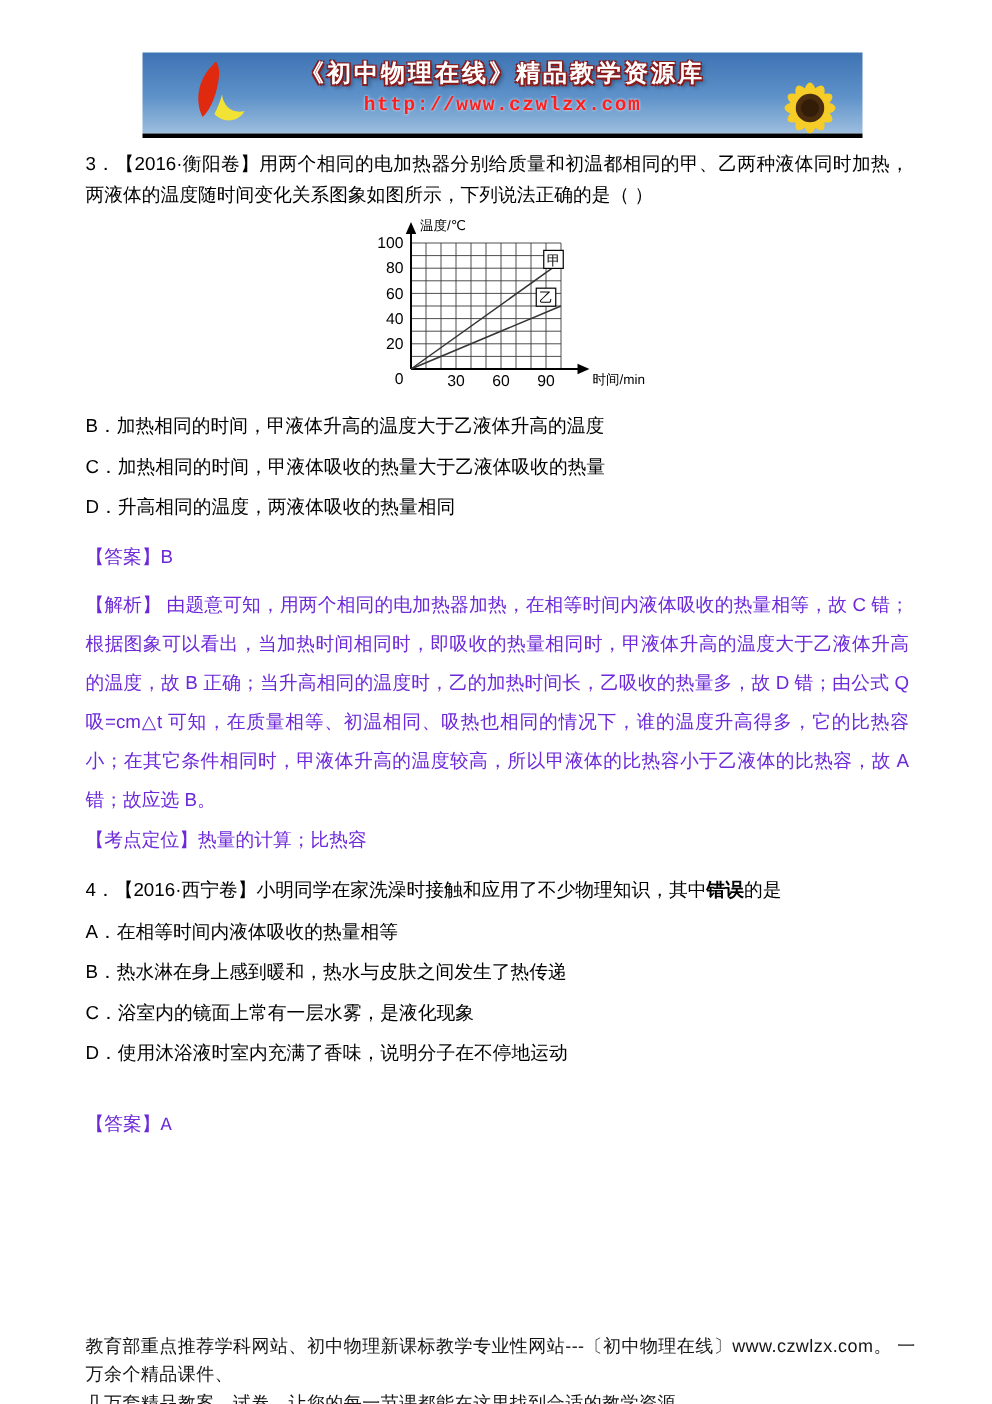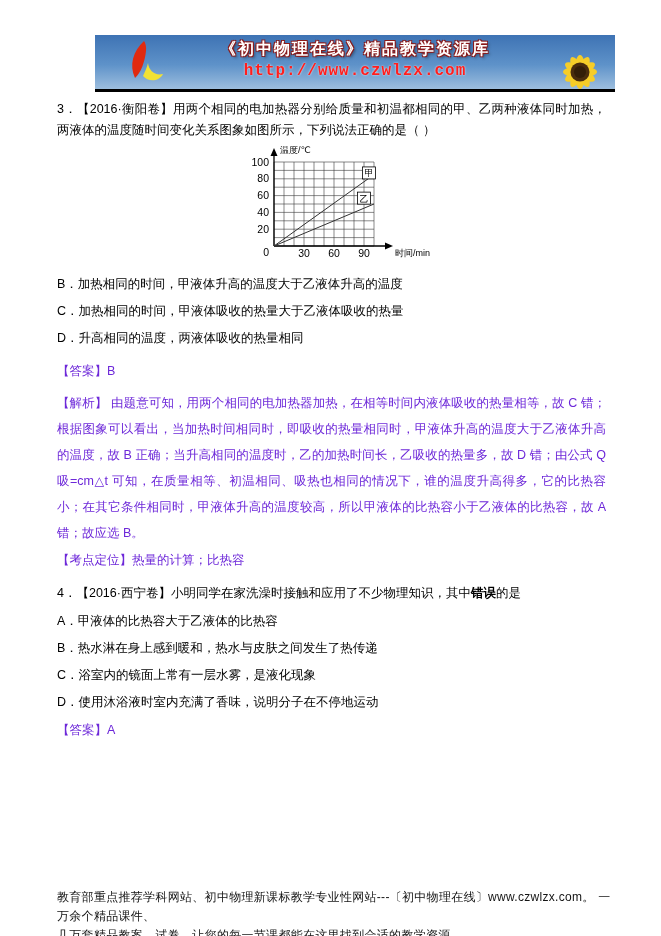--- a/index.html
+++ b/index.html
@@ -2,48 +2,48 @@
 <html><head>
 <meta charset="utf-8">
 <style>
   html,body{margin:0;padding:0;}
   body{
     width:661px;height:936px;background:#ffffff;position:relative;overflow:hidden;
     font-family:"Liberation Sans","DejaVu Sans",sans-serif;color:#000;
   }
   
   .banner{
-    position:absolute;left:95px;top:35px;width:520px;height:54px;
+    position:absolute;left:95px;top:35px;width:480px;height:54px;
     background:linear-gradient(180deg,#3e73b4 0%,#5e92c9 55%,#9dbede 100%);
     border-bottom:3px solid #000;overflow:hidden;
   }
   .banner-logo{position:absolute;left:26px;top:4px;}
   .banner-text{position:absolute;left:70px;right:70px;top:4px;text-align:center;}
   .banner-title{
     font-size:16px;font-weight:bold;color:#fff;letter-spacing:2px;white-space:nowrap;
     text-shadow:1px 1px 0 #8b1a1a,-1px 1px 0 #8b1a1a,1px -1px 0 #8b1a1a,-1px -1px 0 #8b1a1a,2px 2px 3px rgba(0,0,0,.45);
   }
   .banner-url{
-    margin-top:2px;font-size:16px;font-weight:bold;color:#ff1e1e;letter-spacing:1px;
+    margin-top:2px;font-size:13px;font-weight:bold;color:#ff1e1e;letter-spacing:1px;
     font-family:"Liberation Mono","DejaVu Sans Mono",monospace;
     text-shadow:0 0 2px rgba(255,255,255,.9);
   }
   .sunflower{position:absolute;right:4px;top:10px;}
   
   .content{position:absolute;left:57px;top:99px;width:549px;font-size:12.5px;}
   .stem{line-height:21px;text-align:justify;}
   .chart-wrap{margin:5px 0 5px 183px;width:205px;}
   .option{line-height:20px;margin-top:7px;}
   .red{color:#6d28d9;}
   .answer-line{margin-top:13px;line-height:20px;}
   .analysis{margin-top:9px;line-height:26px;text-align:justify;}
   .keypoint-line{margin-top:2px;line-height:24px;}
   .q4-stem{margin-top:11px;line-height:21px;}
   .q4-stem b{font-weight:bold;}
-  .q4-answer{margin-top:8px;line-height:20px;}
+  .q4-answer{margin-top:28px;line-height:20px;font-family:Liberation Mono, monospace;}
   
   .footer{
     position:absolute;left:57px;top:888px;width:562px;
     font-size:12px;line-height:19px;color:#141414;letter-spacing:.3px;
   }
 </style>
 </head>
 <body>
 
 <div class="banner">
@@ -135,21 +135,21 @@
     <div class="answer-line red"><span>【答案】</span><span>B</span></div>
 
     <div class="analysis red"><span>【解析】</span>&nbsp;<span>由题意可知，用两个相同的电加热器加热，在相等时间内液体吸收的热量相等，故 C 错；根据图象可以看出，当加热时间相同时，即吸收的热量相同时，甲液体升高的温度大于乙液体升高的温度，故 B 正确；当升高相同的温度时，乙的加热时间长，乙吸收的热量多，故 D 错；由公式 Q吸=cm△t 可知，在质量相等、初温相同、吸热也相同的情况下，谁的温度升高得多，它的比热容小；在其它条件相同时，甲液体升高的温度较高，所以甲液体的比热容小于乙液体的比热容，故 A 错；故应选 B。</span></div>
 
     <div class="keypoint-line red"><span>【考点定位】</span><span>热量的计算；比热容</span></div>
   </div>
 
   <div>
     <div class="q4-stem stem"><span>4．【2016·西宁卷】小明同学在家洗澡时接触和应用了不少物理知识，其中</span><b>错误</b><span>的是</span></div>
 
-    <div class="option">A．甲液体的比热容大于乙液体的比热容</div>
+    <div class="option">A．在相等时间内液体吸收的热量相等</div>
     <div class="option">B．热水淋在身上感到暖和，热水与皮肤之间发生了热传递</div>
     <div class="option">C．浴室内的镜面上常有一层水雾，是液化现象</div>
     <div class="option">D．使用沐浴液时室内充满了香味，说明分子在不停地运动</div>
 
     <div class="q4-answer red"><span>【答案】</span><span>A</span></div>
   </div>
 </div>
 
 <div class="footer">
   <div>教育部重点推荐学科网站、初中物理新课标教学专业性网站---〔初中物理在线〕www.czwlzx.com。 一万余个精品课件、</div>

